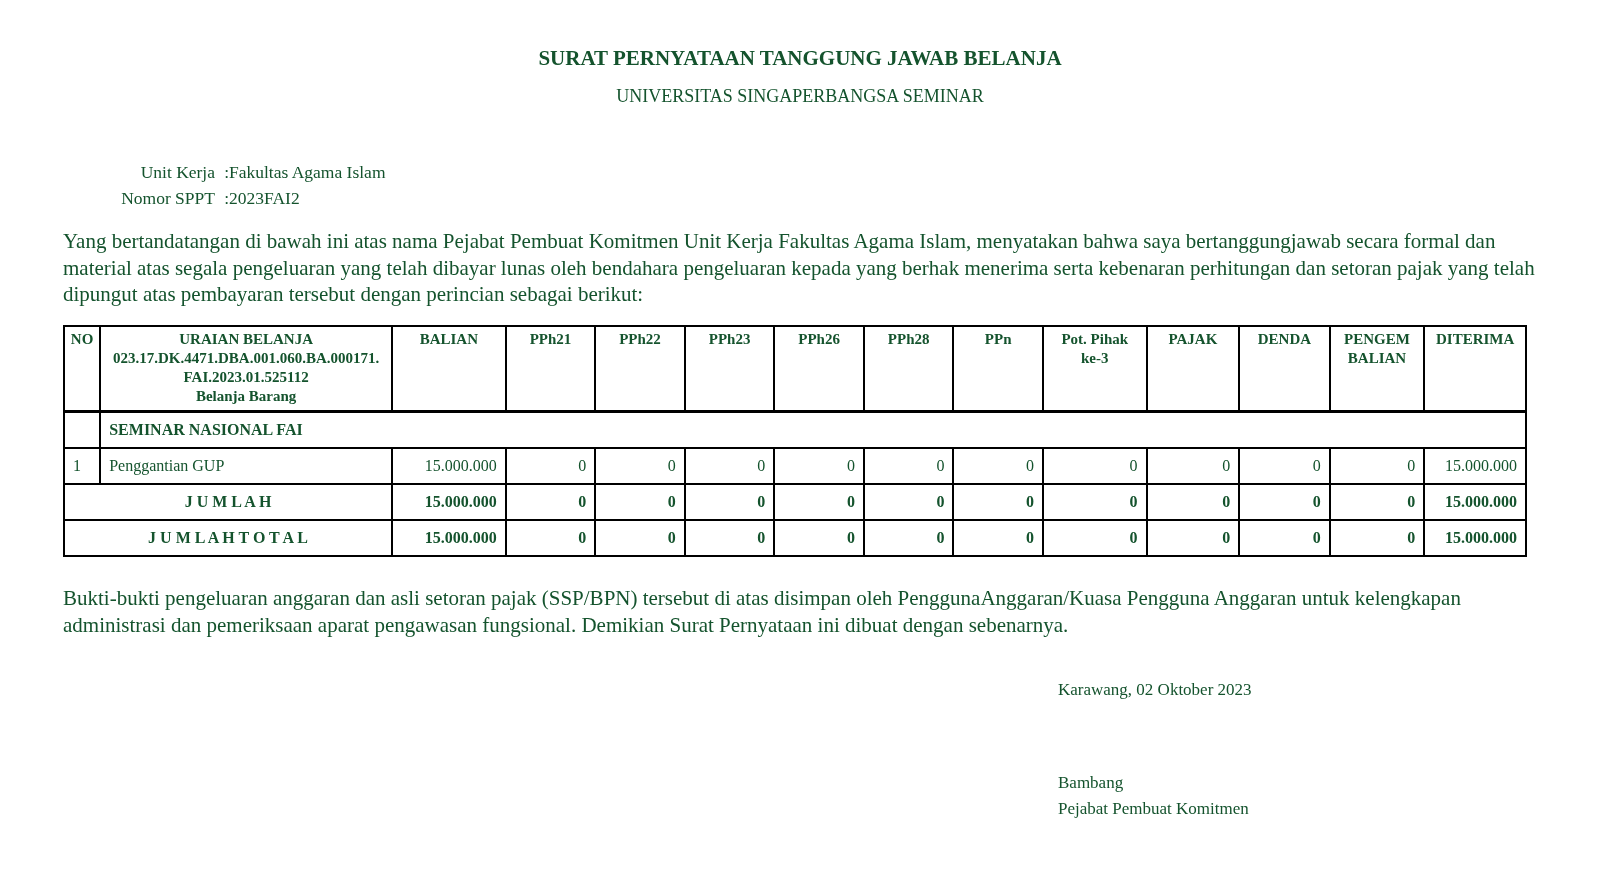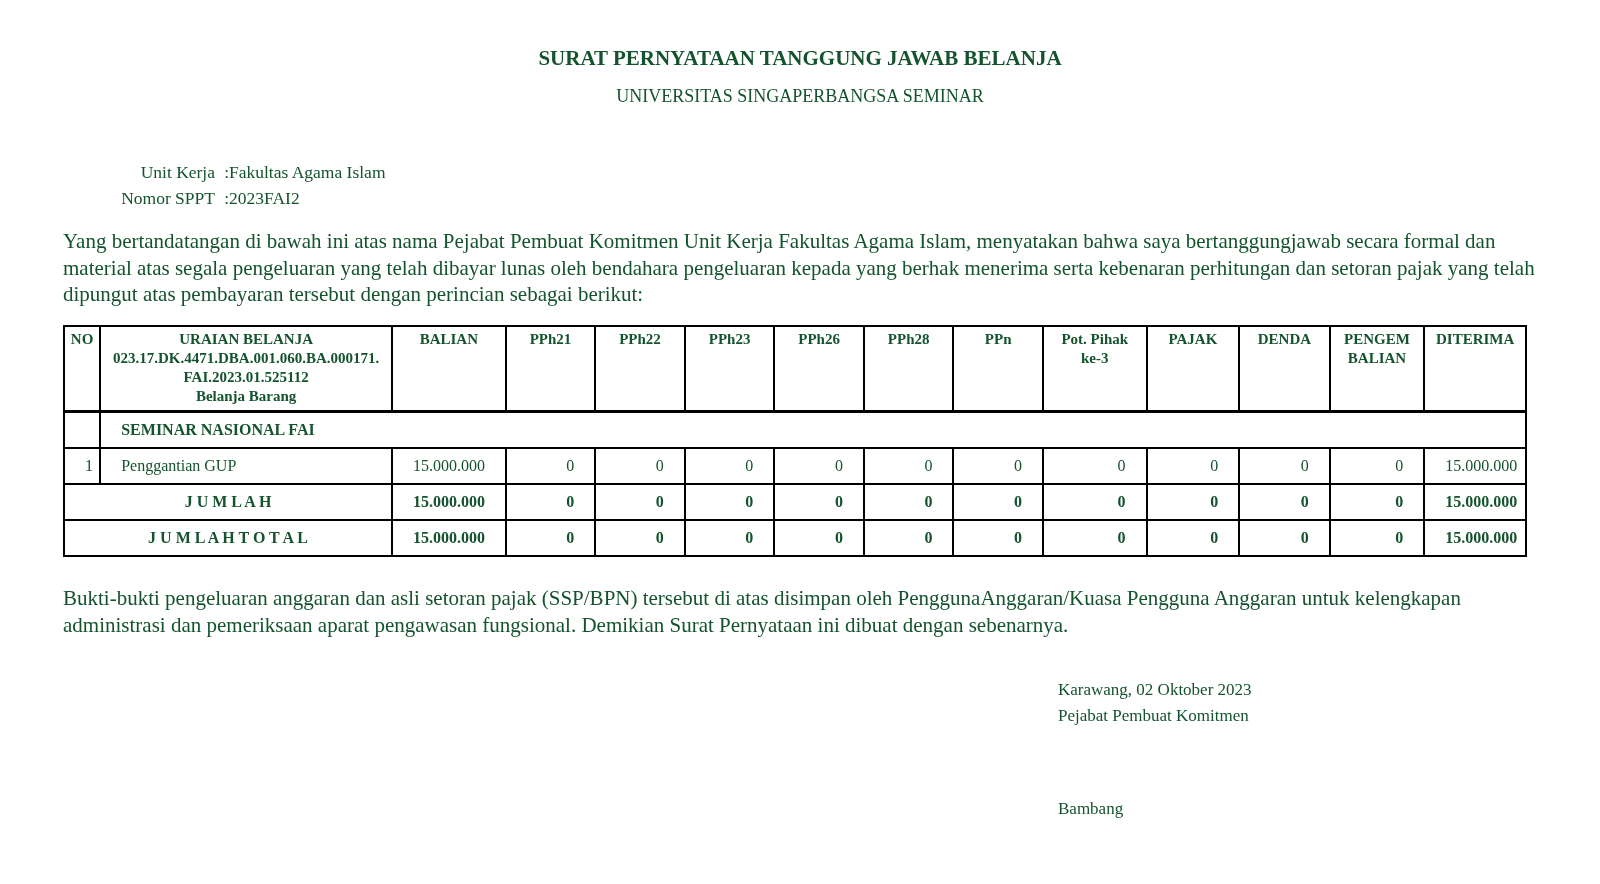--- a/index.html
+++ b/index.html
@@ -50,21 +50,21 @@
     padding: 3px 2px 4px 2px;
     vertical-align: top;
     text-align: center;
     white-space: pre-line;
     box-sizing: border-box;
     height: 86px;
   }
   .sptjb thead th { border-bottom: 3px solid #000000; margin-top: 22px; }
   .sptjb td {
     font-size: 16px;
-    padding: 3px 20px;
+    padding: 3px 8px;
     height: 28px;
     vertical-align: middle;
     box-sizing: content-box;
   }
   .c-left { text-align: left; }
   .num { text-align: right; }
   tr.section-row td { font-weight: bold; }
   .total-label { text-align: center; font-weight: bold; font-family: Liberation Serif, serif; }
   tr.total-row td { font-weight: bold; }
   .closing { margin-top: 28px; }
@@ -191,17 +191,17 @@
         <td class="num">0</td>
         <td class="num">15.000.000</td>
       </tr>
     </tbody>
   </table>
 
   <p class="para closing">Bukti-bukti pengeluaran anggaran dan asli setoran pajak (SSP/BPN) tersebut di atas disimpan oleh PenggunaAnggaran/Kuasa Pengguna Anggaran untuk kelengkapan administrasi dan pemeriksaan aparat pengawasan fungsional. Demikian Surat Pernyataan ini dibuat dengan sebenarnya.</p>
 
   <div class="signature">
     <p class="sig-line">Karawang, 02 Oktober 2023</p>
+    <p class="sig-line sig-gap">Bambang</p>
     <p class="sig-line">Pejabat Pembuat Komitmen</p>
-    <p class="sig-line sig-gap">Bambang</p>
   </div>
 
 </div>
 
 </body></html>

